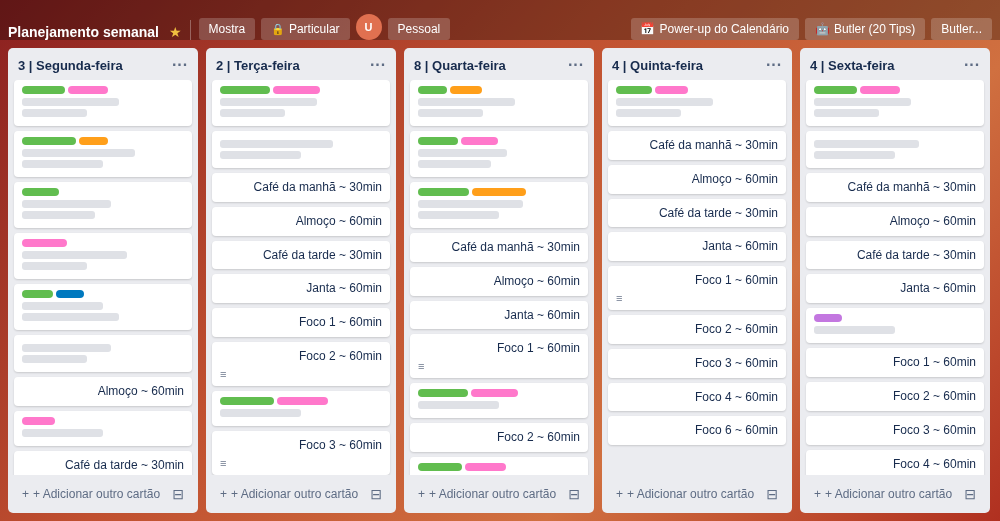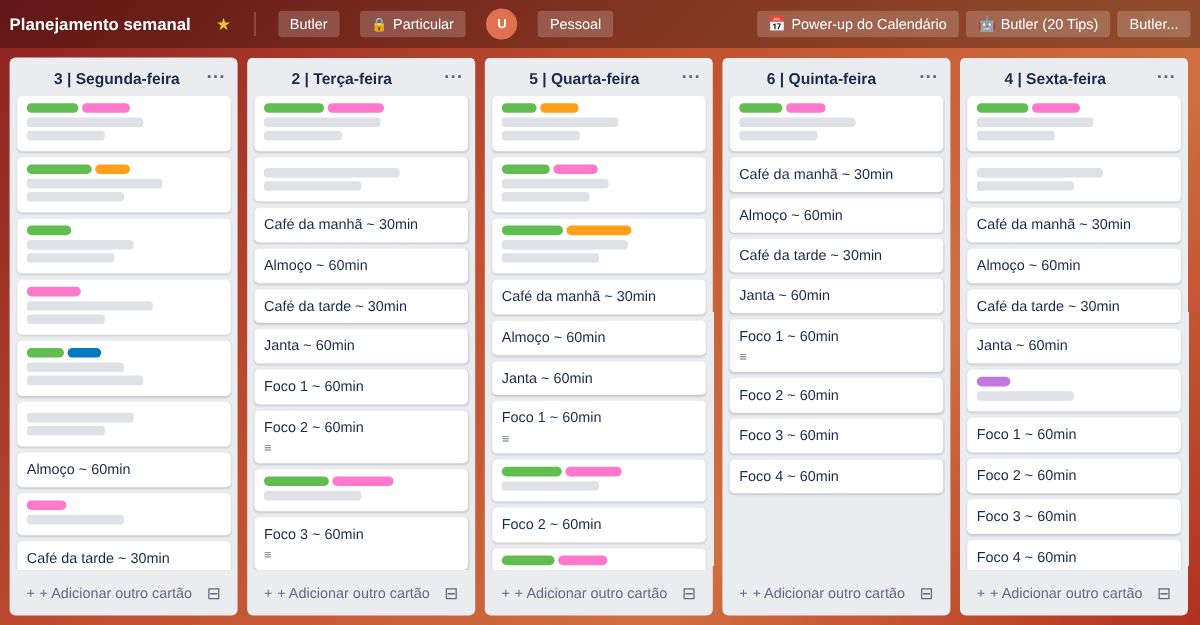--- a/index.html
+++ b/index.html
@@ -7,24 +7,24 @@
       font-family: -apple-system, BlinkMacSystemFont, 'Segoe UI', sans-serif;
       background: #b04030;
       background-image: linear-gradient(135deg, #8b2020 0%, #c05030 40%, #d07040 70%, #b03020 100%);
       overflow: hidden;
       height: 521px;
       width: 1000px;
     }
     .header {
       background: rgba(0,0,0,0.3);
       display: flex;
-      align-items: center;
+      align-items: flex-end;
       height: 40px;
       padding: 0 8px;
-      gap: 17px;
+      gap: 6px;
     }
     .header-title {
       color: #fff;
       font-weight: 700;
       font-size: 14px;
       margin-right: 4px;
     }
     .header-star {
       color: #f0c040;
       font-size: 14px;
@@ -90,21 +90,20 @@
     }
     .column-header {
       display: flex;
       align-items: center;
       justify-content: space-between;
       padding: 8px 10px 6px;
       font-weight: 700;
       font-size: 13px;
       color: #172b4d;
       flex-shrink: 0;
-      margin-left: 27px;
     }
     .column-menu {
       cursor: pointer;
       color: #5e6c84;
       font-size: 16px;
     }
     .column-cards {
       overflow-y: auto;
       flex: 1;
       padding: 0 6px;
@@ -129,20 +128,21 @@
     }
     .label {
       height: 8px;
       border-radius: 4px;
       min-width: 28px;
     }
     .card-text {
       font-size: 12px;
       color: #172b4d;
       line-height: 1.4;
+      text-align: right;
     }
     .card-lines {
       margin-top: 3px;
     }
     .card-line {
       height: 8px;
       background: #dfe1e6;
       border-radius: 3px;
       margin-bottom: 3px;
     }
@@ -175,21 +175,21 @@
       font-size: 14px;
     }
   </style>
 </head>
 <body>
 
 <div class="header">
   <span class="header-title">Planejamento semanal</span>
   <span class="header-star">★</span>
   <div class="header-sep"></div>
-  <button class="header-btn">Butler</button>
+  <button class="header-btn">Mostra</button>
   <button class="header-btn">
     <span class="lock-icon">🔒</span>
     <span>Particular</span>
   </button>
   <div class="header-avatar">U</div>
   <button class="header-btn">Pessoal</button>
   <div class="header-right">
     <button class="header-right-btn">
       <span>📅</span>
       <span>Power-up do Calendário</span>
@@ -348,21 +348,21 @@
           <span class="add-left">
             <span>+</span>
             <span>+ Adicionar outro cartão</span>
           </span>
           <span class="template-icon">⊟</span>
         </button>
       </div>
     </div>
     <div class="column">
       <div class="column-header">
-        <span>5 | Quarta-feira</span>
+        <span>8 | Quarta-feira</span>
         <span class="column-menu">···</span>
       </div>
       <div class="column-cards">
         <div class="card">
           <div class="card-labels">
             <div class="label" style="background: rgb(97, 189, 79); width: 29px;"></div>
             <div class="label" style="background: rgb(255, 159, 26); width: 32px;"></div>
           </div>
           <div class="card-lines">
             <div class="card-line" style="width: 60%;"></div>
@@ -429,21 +429,21 @@
           <span class="add-left">
             <span>+</span>
             <span>+ Adicionar outro cartão</span>
           </span>
           <span class="template-icon">⊟</span>
         </button>
       </div>
     </div>
     <div class="column">
       <div class="column-header">
-        <span>6 | Quinta-feira</span>
+        <span>4 | Quinta-feira</span>
         <span class="column-menu">···</span>
       </div>
       <div class="column-cards">
         <div class="card">
           <div class="card-labels">
             <div class="label" style="background: rgb(97, 189, 79); width: 36px;"></div>
             <div class="label" style="background: rgb(255, 120, 203); width: 33px;"></div>
           </div>
           <div class="card-lines">
             <div class="card-line" style="width: 60%;"></div>
@@ -467,20 +467,23 @@
           <div class="card-icon">≡</div>
         </div>
         <div class="card">
           <div class="card-text">Foco 2 ~ 60min</div>
         </div>
         <div class="card">
           <div class="card-text">Foco 3 ~ 60min</div>
         </div>
         <div class="card">
           <div class="card-text">Foco 4 ~ 60min</div>
+        </div>
+        <div class="card">
+          <div class="card-text">Foco 6 ~ 60min</div>
         </div>
       </div>
       <div class="column-footer">
         <button class="add-card-btn">
           <span class="add-left">
             <span>+</span>
             <span>+ Adicionar outro cartão</span>
           </span>
           <span class="template-icon">⊟</span>
         </button>

